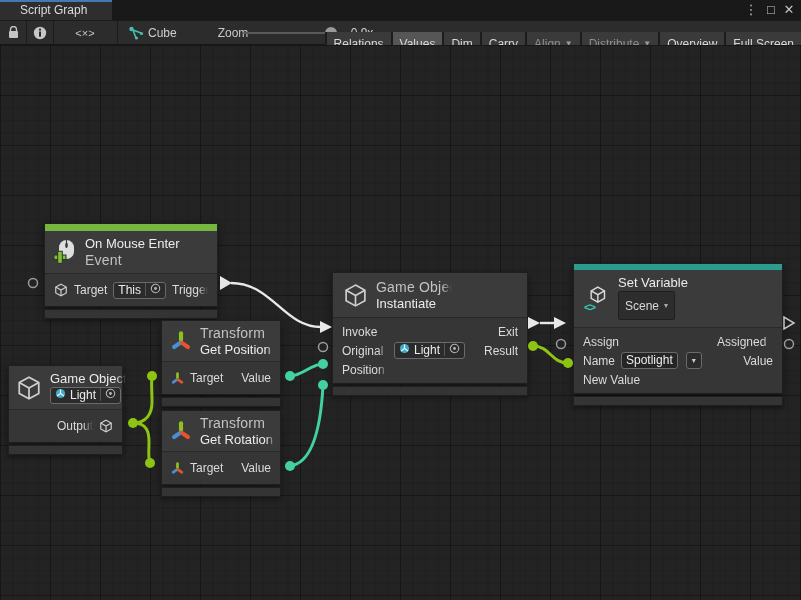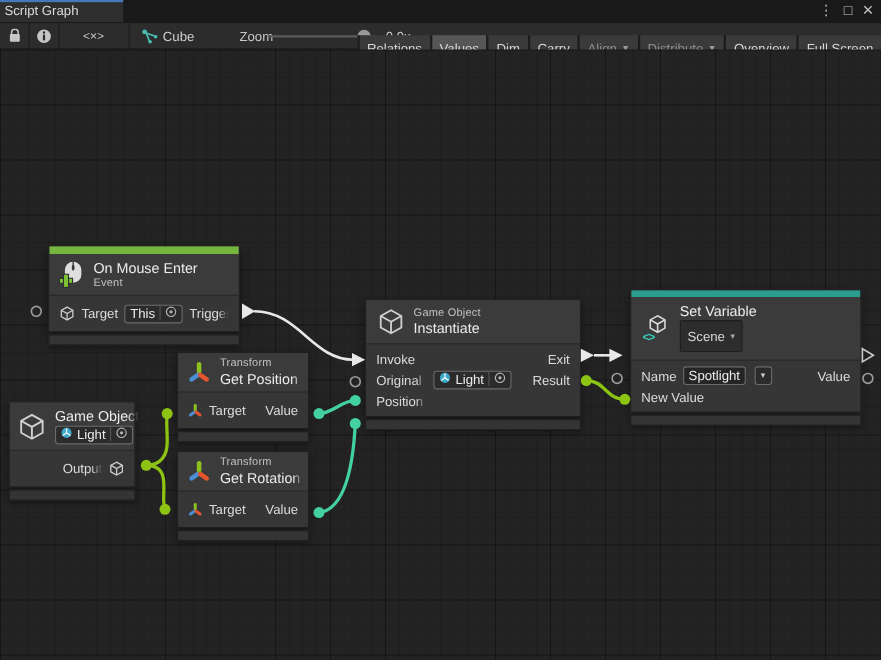--- a/index.html
+++ b/index.html
@@ -2,21 +2,21 @@
 <html><head>
 <meta charset="utf-8">
 <style>
   html,body{margin:0;padding:0;background:#111;}
   *{box-sizing:border-box;font-family:"Liberation Sans",sans-serif;}
   .window{position:relative;width:801px;height:600px;background:#232323;overflow:hidden;}
 
   
   .tabstrip{position:absolute;left:0;top:0;width:801px;height:20px;background:#191919;}
   .tab{position:absolute;left:0;top:0;height:20px;width:112px;background:#2E2E2E;
-       border-top:2px solid #4678B8;color:#DCDCDC;font-size:12px;line-height:17px;padding-left:4px;}
+       border-top:2px solid #4678B8;color:#DCDCDC;font-size:12px;line-height:17px;padding-left:20px;}
   .winctl{position:absolute;top:0;height:20px;color:#C2C2C2;font-size:13px;line-height:20px;text-align:center;width:20px;}
 
   
   .toolbar{position:absolute;left:0;top:20px;width:801px;height:25px;background:#2C2C2C;
            border-top:1px solid #1A1A1A;border-bottom:1px solid #171717;color:#CFCFCF;font-size:12px;}
   .tbseg{position:absolute;top:0;height:23px;display:flex;align-items:center;justify-content:center;}
   .tbsep{position:absolute;top:0;height:23px;width:1px;background:#1C1C1C;}
   .zoomtrack{position:absolute;left:243px;top:11px;width:100px;height:2px;background:#5A5A5A;border-radius:1px;}
   .zoomhandle{position:absolute;left:325px;top:6px;width:12px;height:12px;border-radius:50%;background:#9A9A9A;}
   .tbbtns{position:absolute;right:0;top:0;height:23px;display:flex;margin-top:11px;}
@@ -34,21 +34,21 @@
       linear-gradient(rgba(0,0,0,0.10) 1px, transparent 1px),
       linear-gradient(90deg, rgba(0,0,0,0.10) 1px, transparent 1px);
     background-size:50px 50px,50px 50px,12.5px 12.5px,12.5px 12.5px;}
 
   
   .node{position:absolute;}
   .main{background:#373737;border:1px solid #1F1F1F;box-shadow:0 3px 8px rgba(0,0,0,.45);}
   .accent{height:7px;}
   .hdr{background:#3B3B3B;display:flex;align-items:center;gap:8px;padding:5px 8px;}
   .hcol{display:flex;flex-direction:column;justify-content:center;gap:1px;min-width:0;}
-  .cat{font-size:10px;color:#C2C2C2;letter-spacing:.2px;}
+  .cat{font-size:14px;color:#C2C2C2;letter-spacing:.2px;}
   .ttl{font-size:13px;color:#ECECEC;}
   .body{background:#363636;border-top:1px solid #292929;padding:3px 0;}
   .row{height:19px;display:flex;align-items:center;gap:6px;padding:0 9px;font-size:12px;color:#DBDBDB;white-space:nowrap;}
   .row.tall{height:26px;}
   .r-lbl{margin-left:auto;}
   .foot{height:10px;background:#343434;border:1px solid #1F1F1F;margin-top:2px;box-shadow:0 2px 5px rgba(0,0,0,.4);}
   .clip{display:inline-block;overflow:hidden;white-space:nowrap;
         -webkit-mask-image:linear-gradient(90deg,#000 calc(100% - 10px),transparent 100%);
         mask-image:linear-gradient(90deg,#000 calc(100% - 10px),transparent 100%);}
   .w46{width:46px;} .w40{width:40px;} .w56{width:56px;text-align:left;} .w76{width:76px;} .w50{width:50px;}
@@ -349,20 +349,24 @@
         <div class="hcol">
           <div class="ttl">Set Variable</div>
           <span class="dd" style="align-self:flex-start">
             <span>Scene</span>
             <span class="car">▾</span>
           </span>
         </div>
       </div>
       <div class="body" style="padding:4px 0">
         <div class="row">
+          <span class="clip w46">Assign</span>
+          <span class="r-lbl clip w56">Assigned</span>
+        </div>
+        <div class="row">
           <span>Name</span>
           <span class="field" style="background:#252525">
             <span>Spotlight</span>
           </span>
           <span class="ddbtn">
             <span>▾</span>
           </span>
           <span class="r-lbl">Value</span>
         </div>
         <div class="row">

